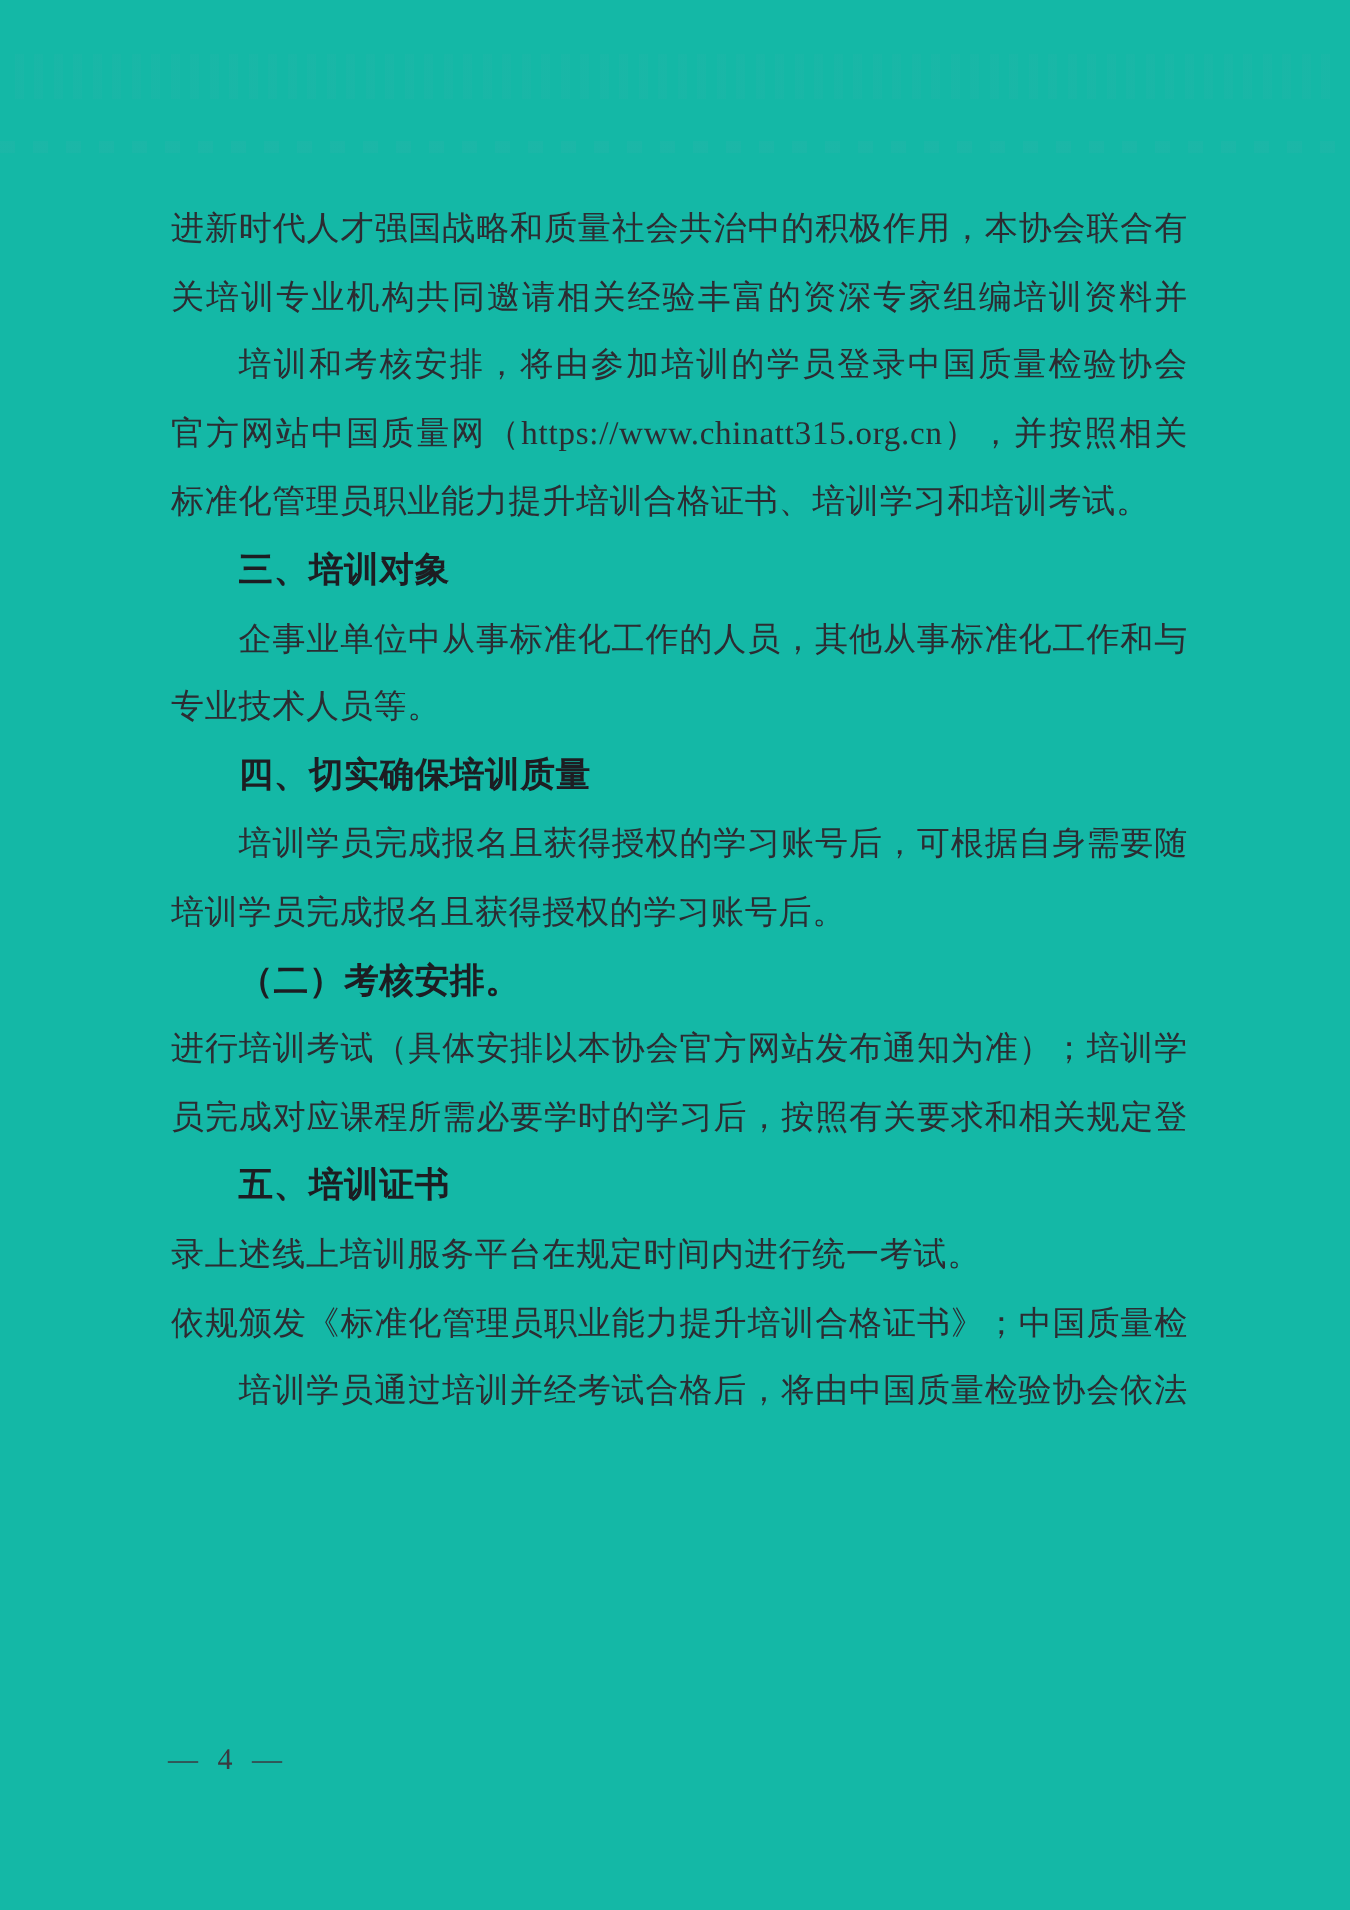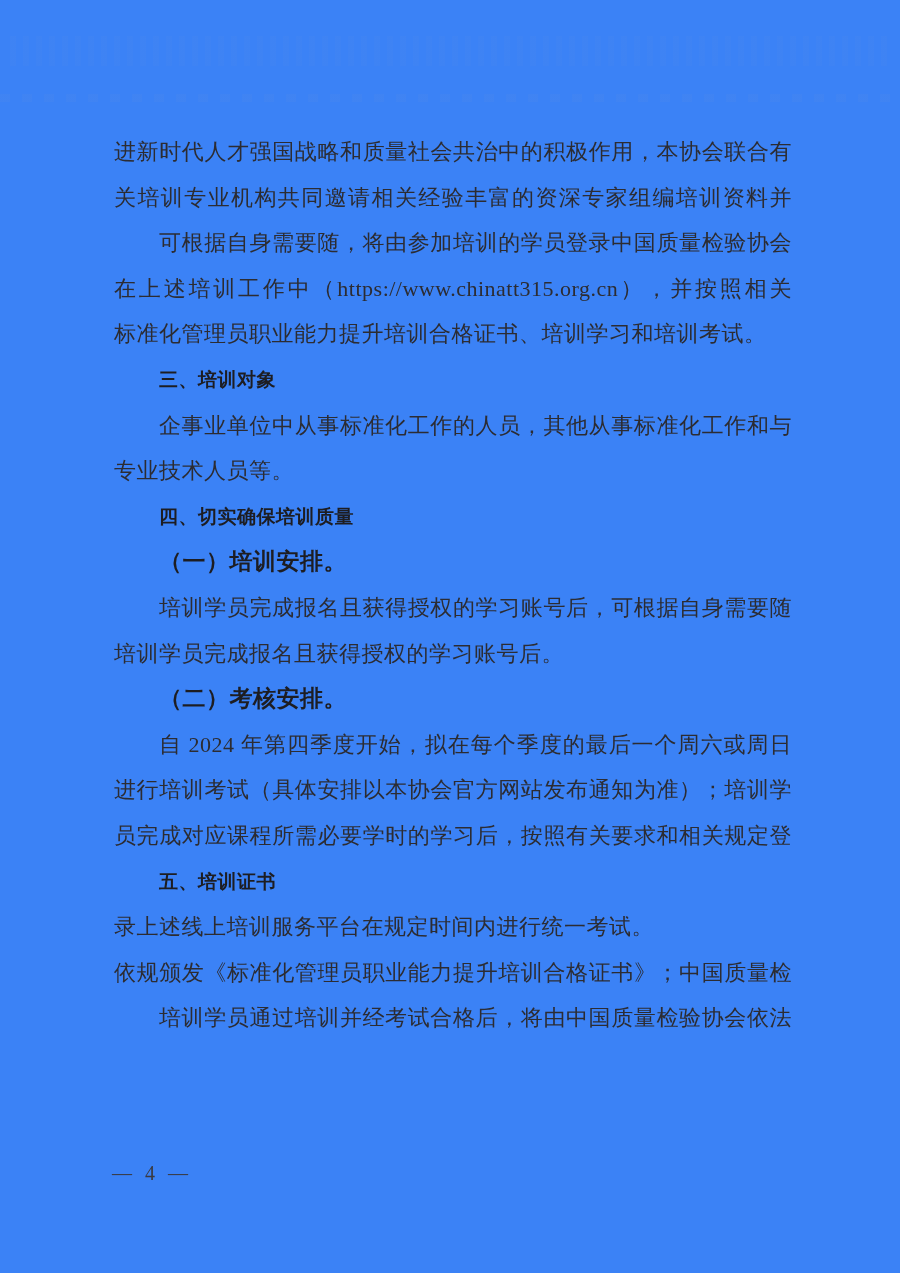--- a/index.html
+++ b/index.html
@@ -6,21 +6,21 @@
   html, body { width: 900px; height: 1273px; }
   body {
     background: #ffffff;
     font-family: "Liberation Serif", serif;
     position: relative;
     overflow: hidden;
   }
   .page {
     position: absolute;
     inset: 0;
-    background: #3b82f6;
+    background: #14b8a6;
     overflow: hidden;
   }
   
   .artifact-top {
     position: absolute;
     left: 10px; right: 10px; top: 36px; height: 30px;
     background: repeating-linear-gradient(90deg, #9aa2bd 0 6px, transparent 6px 13px);
     opacity: 0.035;
     pointer-events: none;
   }
@@ -46,21 +46,21 @@
   }
   .line.fill {
     text-align: justify;
     text-align-last: justify;
   }
   .line.indent { text-indent: 45px; }
   .heading-hei {
     font-family: "Liberation Sans", sans-serif;
     font-weight: 700;
     color: #1d1d22;
-    font-size: 19px;
+    font-size: 23px;
   }
   .heading-kai {
     font-family: "Liberation Serif", serif;
     font-weight: 700;
     color: #1d1d22;
     font-size: 23px;
   }
   .page-footer {
     position: absolute;
     left: 112px;
@@ -74,32 +74,30 @@
 </head>
 <body>
 
 <div class="page">
   <div class="artifact-top"></div>
   <div class="artifact-top2"></div>
 
   <div class="doc-body">
       <div class="line fill">进新时代人才强国战略和质量社会共治中的积极作用，本协会联合有</div>
       <div class="line fill">关培训专业机构共同邀请相关经验丰富的资深专家组编培训资料并</div>
-      <div class="line indent fill">可根据自身需要随，将由参加培训的学员登录中国质量检验协会</div>
-      <div class="line fill">在上述培训工作中（https://www.chinatt315.org.cn），并按照相关</div>
+      <div class="line indent fill">培训和考核安排，将由参加培训的学员登录中国质量检验协会</div>
+      <div class="line fill">官方网站中国质量网（https://www.chinatt315.org.cn），并按照相关</div>
       <div class="line">标准化管理员职业能力提升培训合格证书、培训学习和培训考试。</div>
       <div class="line heading-hei indent">三、培训对象</div>
       <div class="line indent fill">企事业单位中从事标准化工作的人员，其他从事标准化工作和与</div>
       <div class="line">专业技术人员等。</div>
       <div class="line heading-hei indent">四、切实确保培训质量</div>
-      <div class="line heading-kai indent">（一）培训安排。</div>
       <div class="line indent fill">培训学员完成报名且获得授权的学习账号后，可根据自身需要随</div>
       <div class="line">培训学员完成报名且获得授权的学习账号后。</div>
       <div class="line heading-kai indent">（二）考核安排。</div>
-      <div class="line indent fill">自 2024 年第四季度开始，拟在每个季度的最后一个周六或周日</div>
       <div class="line fill">进行培训考试（具体安排以本协会官方网站发布通知为准）；培训学</div>
       <div class="line fill">员完成对应课程所需必要学时的学习后，按照有关要求和相关规定登</div>
       <div class="line heading-hei indent">五、培训证书</div>
       <div class="line">录上述线上培训服务平台在规定时间内进行统一考试。</div>
       <div class="line fill">依规颁发《标准化管理员职业能力提升培训合格证书》；中国质量检</div>
       <div class="line indent fill">培训学员通过培训并经考试合格后，将由中国质量检验协会依法</div>
     </div>
 
   <div class="page-footer">— 4 —</div>
 </div>

